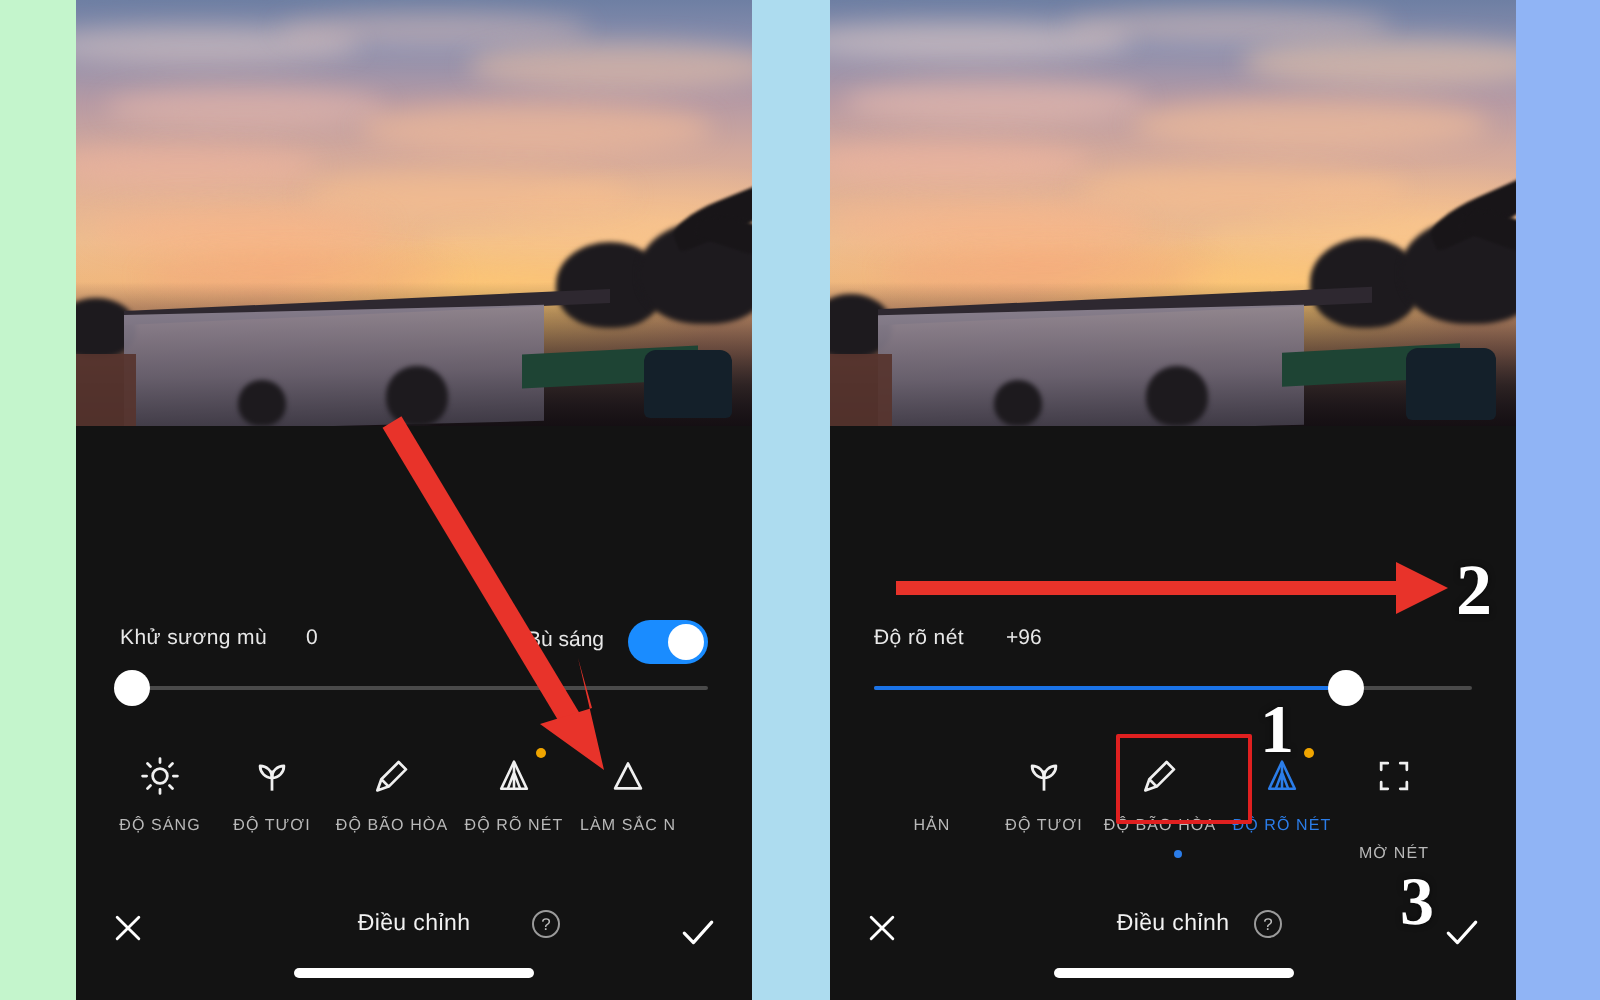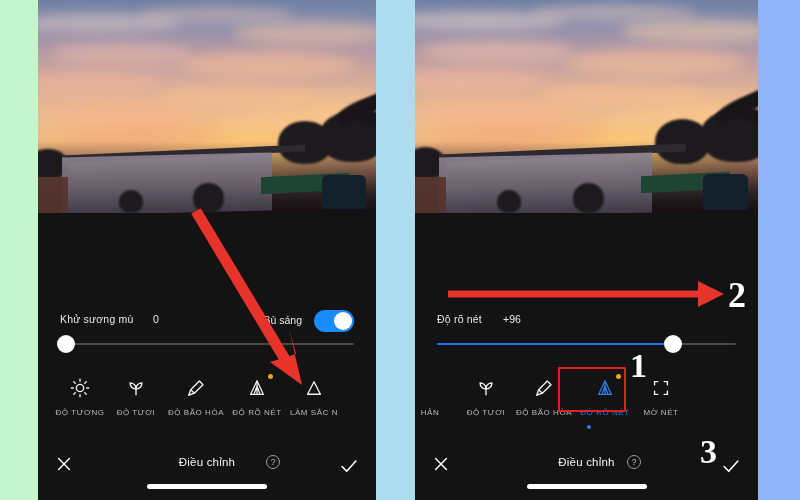--- a/index.html
+++ b/index.html
@@ -296,21 +296,21 @@
 
       <div class="tools" style="top:158px;padding-left:14px;">
 
         <div class="tool" style="width:56px;">
           <span class="ic">
             <svg width="22" height="22" viewBox="0 0 24 24" fill="none" stroke="currentColor" stroke-width="1.5" stroke-linecap="round">
               <circle cx="12" cy="12" r="4"></circle>
               <path d="M12 2.5v2.2M12 19.3v2.2M2.5 12h2.2M19.3 12h2.2M5.2 5.2l1.6 1.6M17.2 17.2l1.6 1.6M18.8 5.2l-1.6 1.6M6.8 17.2l-1.6 1.6"></path>
             </svg>
           </span>
-          <span class="lbl">ĐỘ TƯƠNG</span>
+          <span class="lbl">ĐỘ SÁNG</span>
         </div>
 
 
         <div class="tool" style="width:56px;">
           <span class="ic">
             <svg width="22" height="22" viewBox="0 0 24 24" fill="none" stroke="currentColor" stroke-width="1.5" stroke-linejoin="round">
               <path d="M12 20V9"></path>
               <path d="M12 13C12 9 9 6.5 5.5 6.5c0 3.6 2.8 6.5 6.5 6.5z"></path>
               <path d="M12 13c0-4 3-6.5 6.5-6.5 0 3.6-2.8 6.5-6.5 6.5z"></path>
             </svg>
@@ -410,21 +410,21 @@
           <span class="sl-value" style="left:88px;">+96</span>
         </div>
         <div class="track">
           <div class="fill" style="width:79%;"></div>
           <div class="thumb" style="left:79%;"></div>
         </div>
       </div>
 
       <div class="tools" style="top:158px;padding-left:-6px;">
 
-        <div class="tool" style="width:44px;">
+        <div class="tool" style="width:44px;margin-left:36px;">
           <span class="ic" style="opacity:0;"></span>
           <span class="lbl" style="margin-left:-14px;">HẢN</span>
         </div>
 
         <div class="tool" style="width:54px;">
           <span class="ic">
             <svg width="22" height="22" viewBox="0 0 24 24" fill="none" stroke="currentColor" stroke-width="1.5" stroke-linejoin="round">
               <path d="M12 20V9"></path>
               <path d="M12 13C12 9 9 6.5 5.5 6.5c0 3.6 2.8 6.5 6.5 6.5z"></path>
               <path d="M12 13c0-4 3-6.5 6.5-6.5 0 3.6-2.8 6.5-6.5 6.5z"></path>
@@ -448,21 +448,21 @@
             <svg width="22" height="22" viewBox="0 0 24 24" fill="none" stroke="currentColor" stroke-width="1.4" stroke-linejoin="round">
               <path d="M12 4.2L19 19H5z"></path>
               <path d="M12 4.2V19M8.6 19l3.4-9M15.4 19L12 10"></path>
             </svg>
           </span>
           <span class="dot-badge" style="left:41px;"></span>
           <span class="lbl">ĐỘ RÕ NÉT</span>
         </div>
 
 
-        <div class="tool" style="width:52px;">
+        <div class="tool" style="width:52px;gap:14px;">
           <span class="ic">
             <svg width="22" height="22" viewBox="0 0 24 24" fill="none" stroke="currentColor" stroke-width="1.5" stroke-linecap="round">
               <path d="M5 8.6V5h3.6M19 8.6V5h-3.6M5 15.4V19h3.6M19 15.4V19h-3.6"></path>
             </svg>
           </span>
           <span class="lbl">MỜ NÉT</span>
         </div>
 
         <div class="tool" style="width:40px;">
           <span class="ic" style="opacity:0;"></span>

